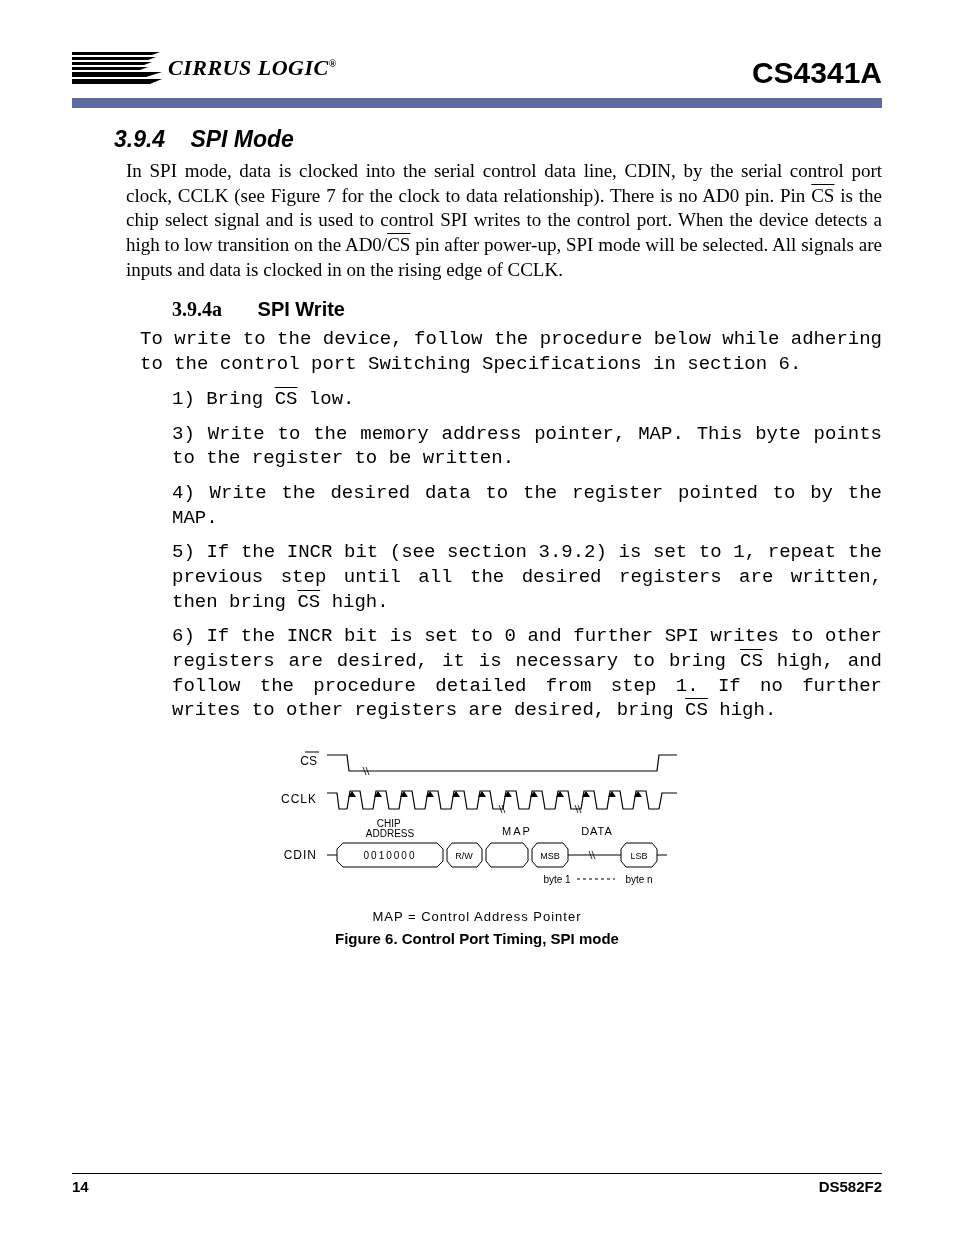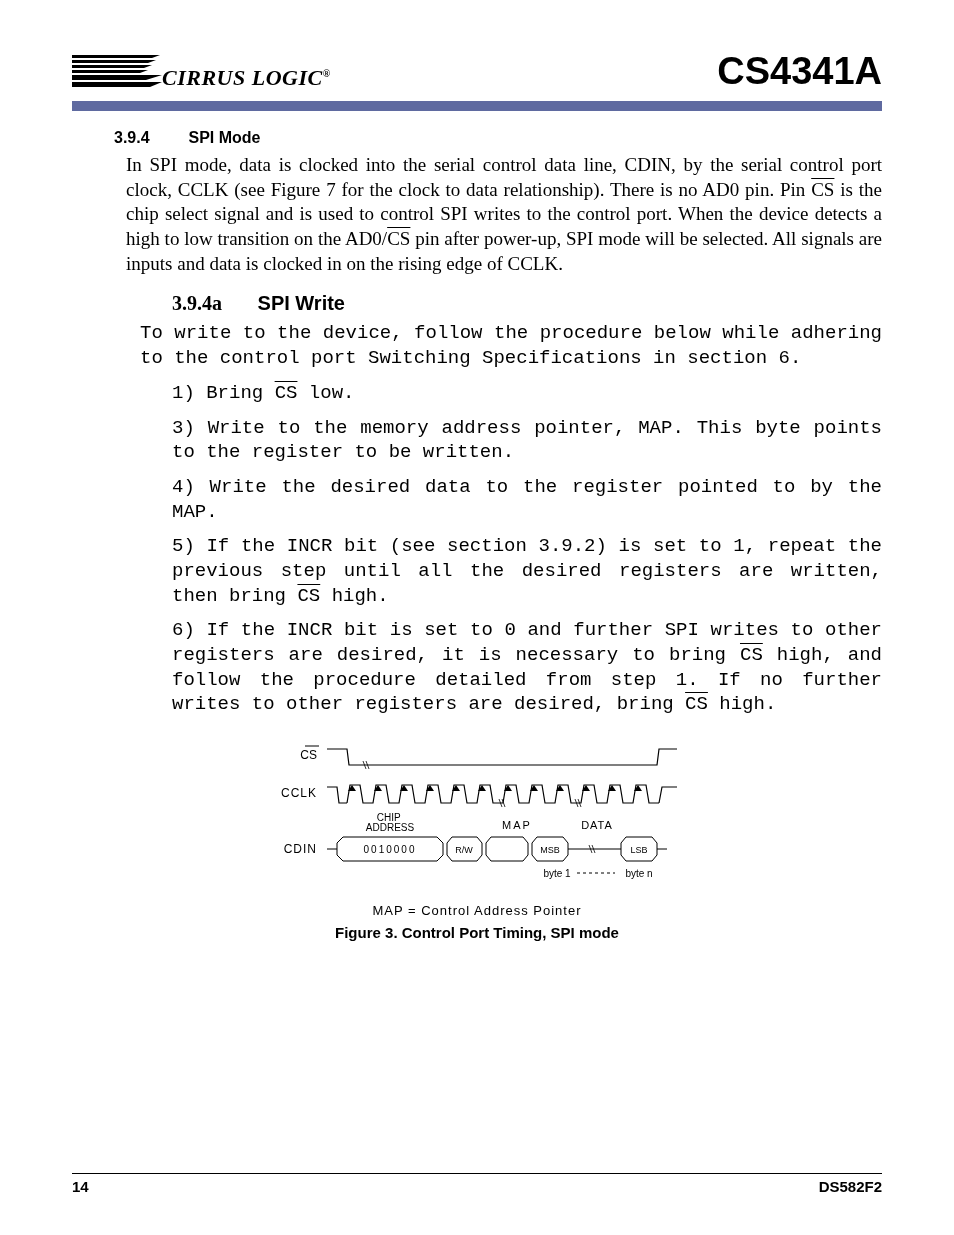--- a/index.html
+++ b/index.html
@@ -17,22 +17,22 @@
     padding: 50px 72px 40px 72px;
   }
   .header-row {
     display: flex;
     justify-content: space-between;
     align-items: flex-end;
     margin-bottom: 8px;
   }
   .logo {
     display: flex;
-    align-items: flex-end;
-    gap: 0;
+    align-items: center;
+    gap: 6px;
   }
   .logo-stripes {
     width: 90px;
     height: 40px;
   }
   .logo-text {
     font-family: Georgia, "Times New Roman", serif;
     font-weight: bold;
     font-style: italic;
     font-size: 22px;
@@ -40,32 +40,33 @@
     transform: translateY(-2px);
   }
   .logo-reg {
     font-size: 10px;
     vertical-align: super;
     font-style: normal;
   }
   .part-number {
     font-family: Arial, Helvetica, sans-serif;
     font-weight: bold;
-    font-size: 38px;
+    font-size: 30px;
   }
   .hr-band {
     height: 10px;
     background: #5f6aa0;
     margin-bottom: 18px;
   }
   .section-heading {
     font-family: Arial, Helvetica, sans-serif;
     font-weight: bold;
-    font-size: 16px;
+    font-size: 23px;
     margin-left: 42px;
+    font-style: italic;
   }
   .section-heading .hnum { display:inline-block; width: 70px; }
   .sub-heading {
     font-family: Arial, Helvetica, sans-serif;
     font-weight: bold;
     font-size: 20px;
     margin-left: 100px;
     margin-top: 16px;
   }
   .sub-heading .hnum { display:inline-block; width: 80px; font-family: Liberation Serif, serif; }
@@ -240,21 +241,21 @@
       <text x="372" y="118" text-anchor="middle" font-size="9">LSB</text>
 
       <text x="290" y="142" text-anchor="middle" font-size="10">byte 1</text>
       <text x="372" y="142" text-anchor="middle" font-size="10">byte n</text>
       <line x1="310" y1="138" x2="348" y2="138" stroke="#000" stroke-width="1" stroke-dasharray="3,3"></line>
 
       <line x1="60" y1="114" x2="70" y2="114" stroke="#000" stroke-width="1"></line>
       <line x1="390" y1="114" x2="400" y2="114" stroke="#000" stroke-width="1"></line>
     </svg>
     <div class="map-note">MAP = Control Address Pointer</div>
-    <div class="figure-caption">Figure 3.  Control Port Timing, SPI mode</div>
+    <div class="figure-caption">Figure 6.  Control Port Timing, SPI mode</div>
   </div>
 
   <div class="footer">
     <span>14</span>
     <span>DS582F2</span>
   </div>
 
 </div>
 
 </body></html>

